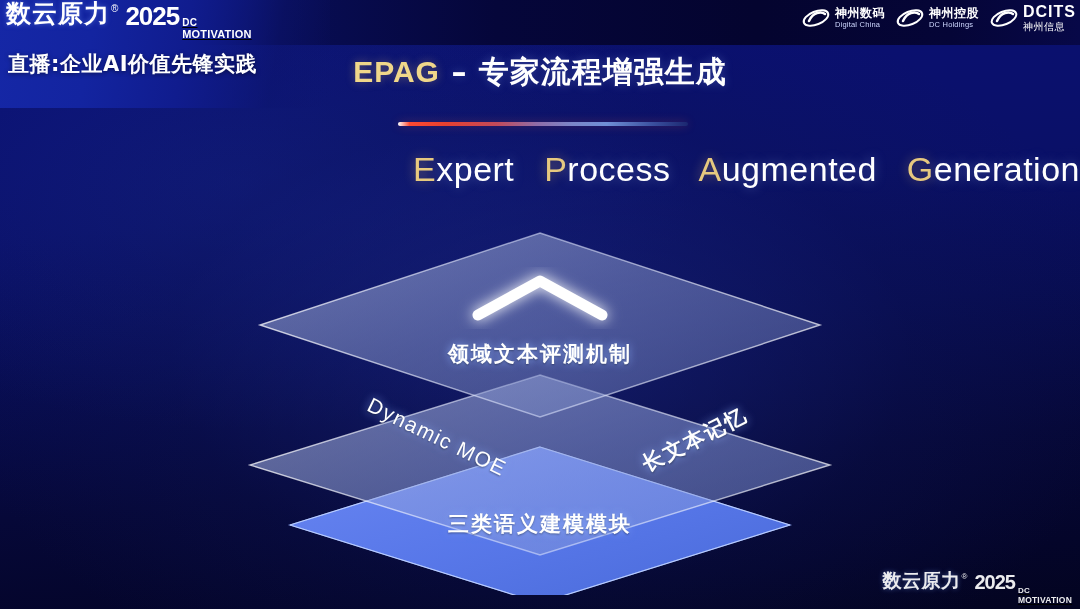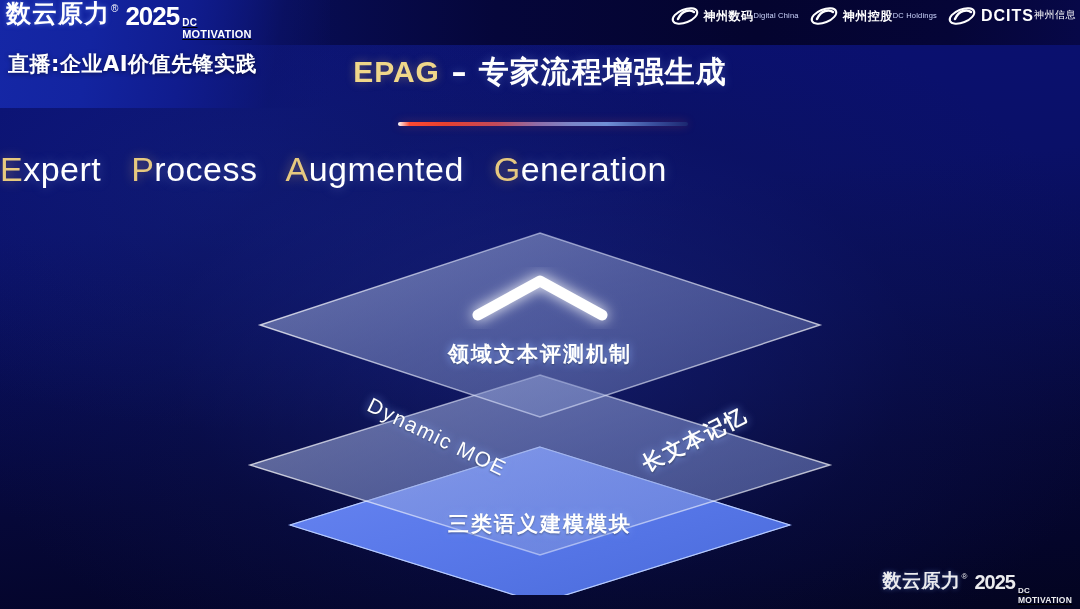--- a/index.html
+++ b/index.html
@@ -65,21 +65,21 @@
   }
 
   
   .partners {
     position: absolute; right: 4px; top: 4px;
     display: flex; align-items: center; gap: 10px;
     z-index: 6;
   }
   .plogo { display: flex; align-items: center; gap: 4px; }
   .swoosh { width: 30px; height: 24px; flex: none; }
-  .ptxt { display:flex; flex-direction: row; line-height: 1; }
+  .ptxt { display:flex; flex-direction: column; line-height: 1; }
   .ptxt .cn { font-size: 12px; font-weight: 700; color: #ffffff; letter-spacing: .5px;
               font-family: "DejaVu Sans", sans-serif; }
   .ptxt .en { font-size: 7.5px; font-weight: 400; color: #cfd8ff; letter-spacing: .2px; margin-top: 2px;}
   .ptxt.rev .cn { font-size: 16px; letter-spacing: 1px; font-family: "Liberation Sans", sans-serif;}
   .ptxt.rev .en { font-size: 10px; color: #ffffff; font-family: "DejaVu Sans", sans-serif; letter-spacing: .5px;}
 
   
   .title {
     position: absolute; left: 0; top: 52px; width: 1080px;
     text-align: center;
@@ -102,21 +102,21 @@
     position: absolute; left: 398px; top: 122px;
     width: 290px; height: 4px; border-radius: 2px;
     background: linear-gradient(90deg,#ffffff 0%, #ff4a32 4%, #e8412f 16%, #c24a5a 34%, #8f6da8 48%, #7b86c8 60%, #6f8fd6 72%, #3a4f9e 88%, #1b2770 100%);
     box-shadow: 0 0 10px rgba(255,90,60,.25);
     z-index: 5;
   }
 
   
   .subtitle {
     position: absolute; left: 0; top: 150px; width: 1080px;
-    text-align: left;
+    text-align: right;
     font-size: 34px; font-weight: 400;
     font-family: "Liberation Sans", sans-serif;
     letter-spacing: 0.5px;
     z-index: 5;
     white-space: nowrap;
   }
   .subtitle .cap { color: #e7c97f; text-shadow: 0 0 12px rgba(230,190,110,.45); }
   .subtitle .rest { color: #ffffff; text-shadow: 0 0 12px rgba(160,190,255,.35); }
 
   

